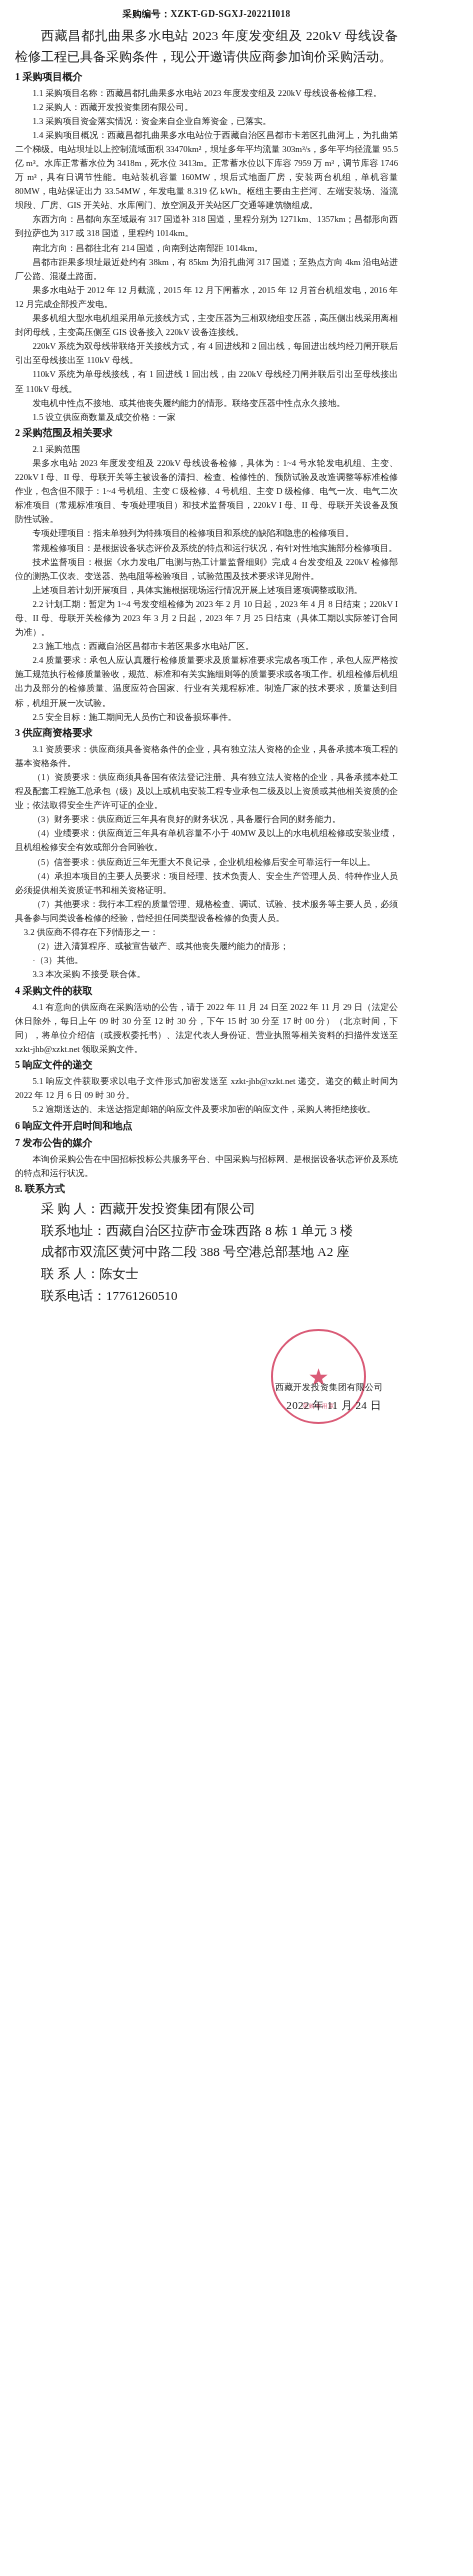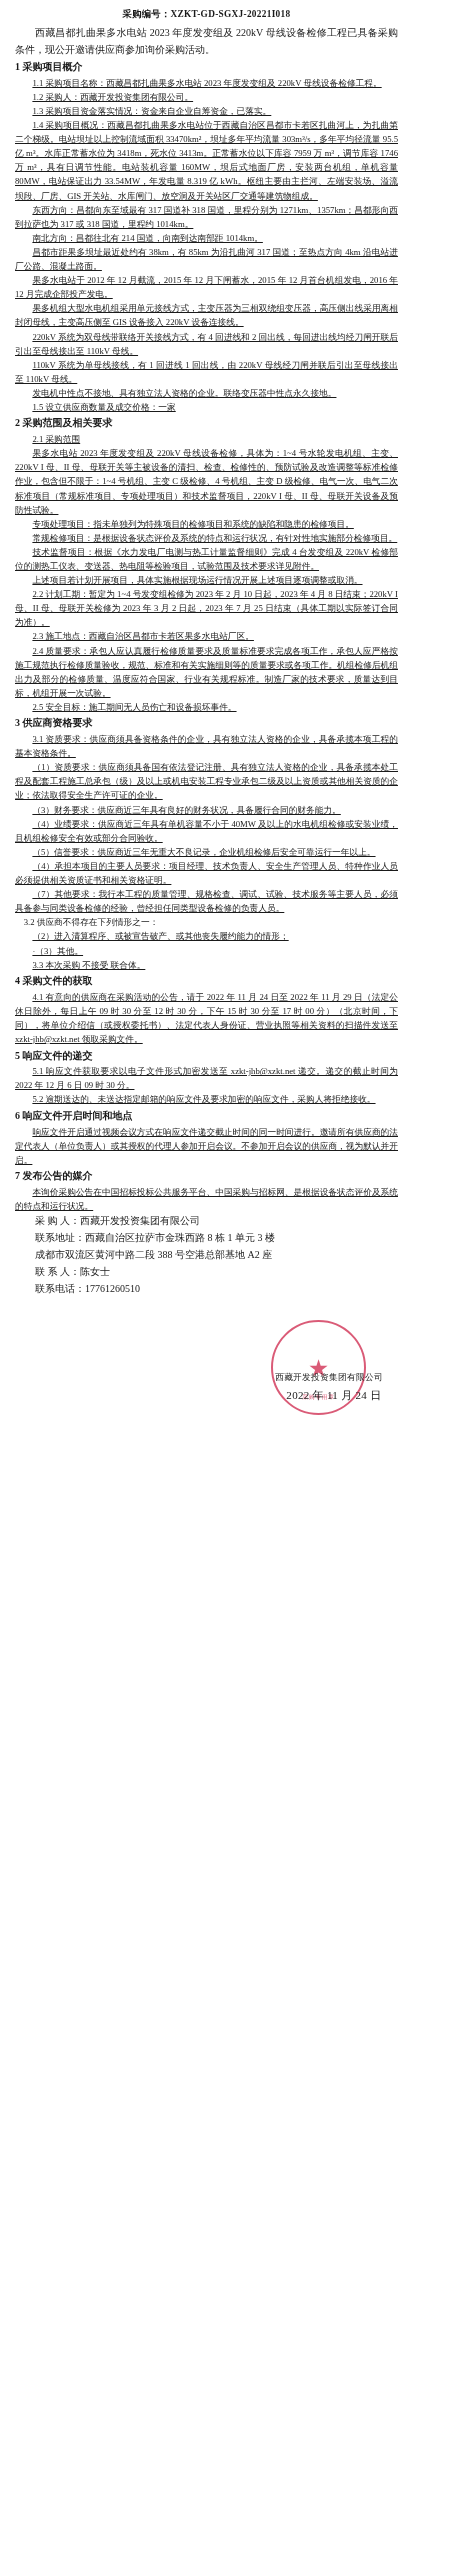--- a/index.html
+++ b/index.html
@@ -19,21 +19,21 @@
     position: relative;
   }
   .doc-no {
     text-align: center;
     font-size: 9.3px;
     font-weight: bold;
     letter-spacing: 0.3px;
     margin: 1.4px 0 4.1px 0;
   }
   .para {
-    font-size: 10px;
+    font-size: 13px;
     line-height: 1.62;
     text-align: justify;
     text-justify: inter-ideograph;
     margin: 0 0 0.7px 0;
   }
   .indent2 {
     text-indent: 2em;
   }
   .h1 {
     font-size: 10px;
@@ -47,21 +47,20 @@
     margin: 0;
     text-indent: 1em;
   }
   .sub {
     font-size: 8.7px;
     line-height: 1.62;
     margin: 0;
     text-indent: 2em;
     text-align: justify;
     text-justify: inter-ideograph;
-    text-decoration: underline;
   }
   .contact-block .para {
     text-indent: 2em;
   }
   .sign-area {
     margin-top: 9.6px;
     height: 103px;
     position: relative;
   }
   .sign-name {
@@ -123,21 +122,21 @@
   <p class="sub">1.2 采购人：西藏开发投资集团有限公司。</p>
   <p class="sub">1.3 采购项目资金落实情况：资金来自企业自筹资金，已落实。</p>
   <p class="sub">1.4 采购项目概况：西藏昌都扎曲果多水电站位于西藏自治区昌都市卡若区扎曲河上，为扎曲第二个梯级。电站坝址以上控制流域面积 33470km²，坝址多年平均流量 303m³/s，多年平均径流量 95.5 亿 m³。水库正常蓄水位为 3418m，死水位 3413m。正常蓄水位以下库容 7959 万 m³，调节库容 1746 万 m³，具有日调节性能。电站装机容量 160MW，坝后式地面厂房，安装两台机组，单机容量 80MW，电站保证出力 33.54MW，年发电量 8.319 亿 kWh。枢纽主要由主拦河、左端安装场、溢流坝段、厂房、GIS 开关站、水库闸门、放空洞及开关站区厂交通等建筑物组成。</p>
   <p class="sub">东西方向：昌都向东至域最有 317 国道补 318 国道，里程分别为 1271km、1357km；昌都形向西到拉萨也为 317 或 318 国道，里程约 1014km。</p>
   <p class="sub">南北方向：昌都往北有 214 国道，向南到达南部距 1014km。</p>
   <p class="sub">昌都市距果多坝址最近处约有 38km，有 85km 为沿扎曲河 317 国道；至热点方向 4km 沿电站进厂公路、混凝土路面。</p>
   <p class="sub">果多水电站于 2012 年 12 月截流，2015 年 12 月下闸蓄水，2015 年 12 月首台机组发电，2016 年 12 月完成企部投产发电。</p>
   <p class="sub">果多机组大型水电机组采用单元接线方式，主变压器为三相双绕组变压器，高压侧出线采用离相封闭母线，主变高压侧至 GIS 设备接入 220kV 设备连接线。</p>
   <p class="sub">220kV 系统为双母线带联络开关接线方式，有 4 回进线和 2 回出线，每回进出线均经刀闸开联后引出至母线接出至 110kV 母线。</p>
   <p class="sub">110kV 系统为单母线接线，有 1 回进线 1 回出线，由 220kV 母线经刀闸并联后引出至母线接出至 110kV 母线。</p>
-  <p class="sub">发电机中性点不接地、具有独立法人资格的企业。联络变压器中性点永久接地。</p>
+  <p class="sub">发电机中性点不接地、或其他丧失履约能力的情形。联络变压器中性点永久接地。</p>
   <p class="sub">1.5 设立供应商数量及成交价格：一家</p>
 
   <p class="h1">2 采购范围及相关要求</p>
   <p class="sub">2.1 采购范围</p>
   <p class="sub">果多水电站 2023 年度发变组及 220kV 母线设备检修，具体为：1~4 号水轮发电机组、主变、220kV I 母、II 母、母联开关等主被设备的清扫、检查、检修性的、预防试验及改造调整等标准检修作业，包含但不限于：1~4 号机组、主变 C 级检修、4 号机组、主变 D 级检修、电气一次、电气二次标准项目（常规标准项目、专项处理项目）和技术监督项目，220kV I 母、II 母、母联开关设备及预防性试验。</p>
   <p class="sub">专项处理项目：指未单独列为特殊项目的检修项目和系统的缺陷和隐患的检修项目。</p>
   <p class="sub">常规检修项目：是根据设备状态评价及系统的特点和运行状况，有针对性地实施部分检修项目。</p>
   <p class="sub">技术监督项目：根据《水力发电厂电测与热工计量监督细则》完成 4 台发变组及 220kV 检修部位的测热工仪表、变送器、热电阻等检验项目，试验范围及技术要求详见附件。</p>
   <p class="sub">上述项目若计划开展项目，具体实施根据现场运行情况开展上述项目逐项调整或取消。</p>
   <p class="sub">2.2 计划工期：暂定为 1~4 号发变组检修为 2023 年 2 月 10 日起，2023 年 4 月 8 日结束；220kV I 母、II 母、母联开关检修为 2023 年 3 月 2 日起，2023 年 7 月 25 日结束（具体工期以实际签订合同为准）。</p>
@@ -160,25 +159,25 @@
   <p class="sub">3.3 本次采购 不接受 联合体。</p>
 
   <p class="h1">4 采购文件的获取</p>
   <p class="sub">4.1 有意向的供应商在采购活动的公告，请于 2022 年 11 月 24 日至 2022 年 11 月 29 日（法定公休日除外，每日上午 09 时 30 分至 12 时 30 分，下午 15 时 30 分至 17 时 00 分）（北京时间，下同），将单位介绍信（或授权委托书）、法定代表人身份证、营业执照等相关资料的扫描件发送至 xzkt-jhb@xzkt.net 领取采购文件。</p>
 
   <p class="h1">5 响应文件的递交</p>
   <p class="sub">5.1 响应文件获取要求以电子文件形式加密发送至 xzkt-jhb@xzkt.net 递交。递交的截止时间为 2022 年 12 月 6 日 09 时 30 分。</p>
   <p class="sub">5.2 逾期送达的、未送达指定邮箱的响应文件及要求加密的响应文件，采购人将拒绝接收。</p>
 
   <p class="h1">6 响应文件开启时间和地点</p>
-  <p class="sub">响应文件开启通过视频会议方式在响应文件递交截止时间的同一时间进行。邀请所有供应商的法定代表人（单位负责人）或其授权的代理人参加开启会议。不参加开启会议的供应商，视为默认并开启。</p>
 
   <p class="h1">7 发布公告的媒介</p>
   <p class="sub">本询价采购公告在中国招标投标公共服务平台、中国采购与招标网、是根据设备状态评价及系统的特点和运行状况。</p>
 
+  <p class="h1">8. 联系方式</p>
   <div class="contact-block">
     <p class="para">采 购 人：西藏开发投资集团有限公司</p>
     <p class="para">联系地址：西藏自治区拉萨市金珠西路 8 栋 1 单元 3 楼</p>
     <p class="para">成都市双流区黄河中路二段 388 号空港总部基地 A2 座</p>
     <p class="para">联 系 人：陈女士</p>
     <p class="para">联系电话：17761260510</p>
   </div>
 
   <div class="sign-area">
     <div class="seal">

